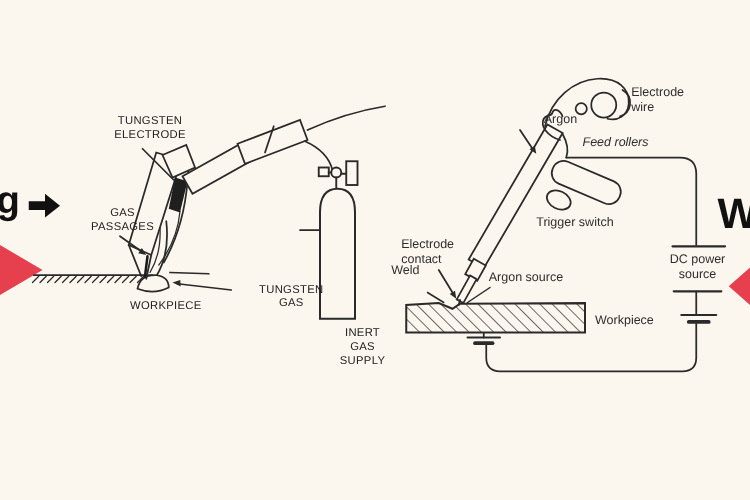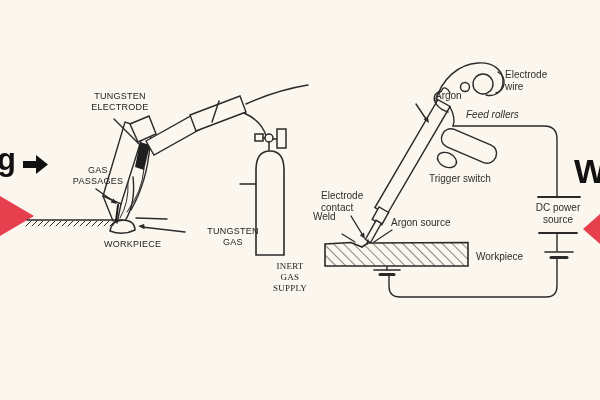--- a/index.html
+++ b/index.html
@@ -148,21 +148,21 @@
     </g>
   </svg>
 
   <div class="lbl" style="left:58px; top:91px; width:84px;">TUNGSTEN
 ELECTRODE</div>
   <div class="lbl" style="left:44px; top:165px; width:68px;">GAS
 PASSAGES</div>
   <div class="lbl" style="left:184px; top:226px; width:58px;">TUNGSTEN
 GAS</div>
   <div class="lbl la-left" style="left:84px; top:239px; width:70px;">WORKPIECE</div>
-  <div class="lbl" style="left:242px; top:261px; width:56px;font-family:Liberation Serif, serif;">INERT
+  <div class="lbl" style="left:242px; top:261px; width:56px;">INERT
 GAS
 SUPPLY</div>
 
   <div class="lbl2" style="left:391px; top:90px;margin-left:44px;">Argon</div>
   <div class="lbl2" style="left:505px; top:69px;">Electrode
 wire</div>
   <div class="lbl2" style="left:466px; top:109px;font-style:italic;">Feed rollers</div>
   <div class="lbl2" style="left:429px; top:173px;">Trigger switch</div>
   <div class="lbl2" style="left:321px; top:190px;">Electrode
 contact</div>

